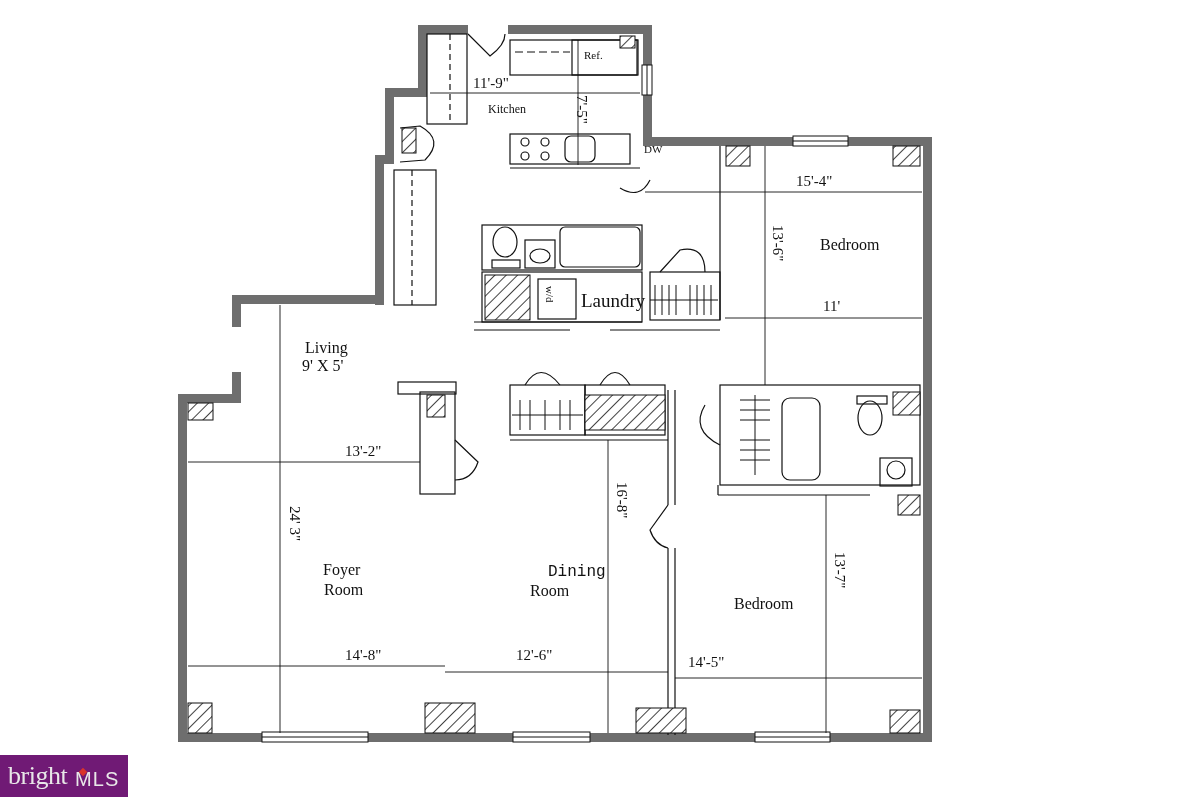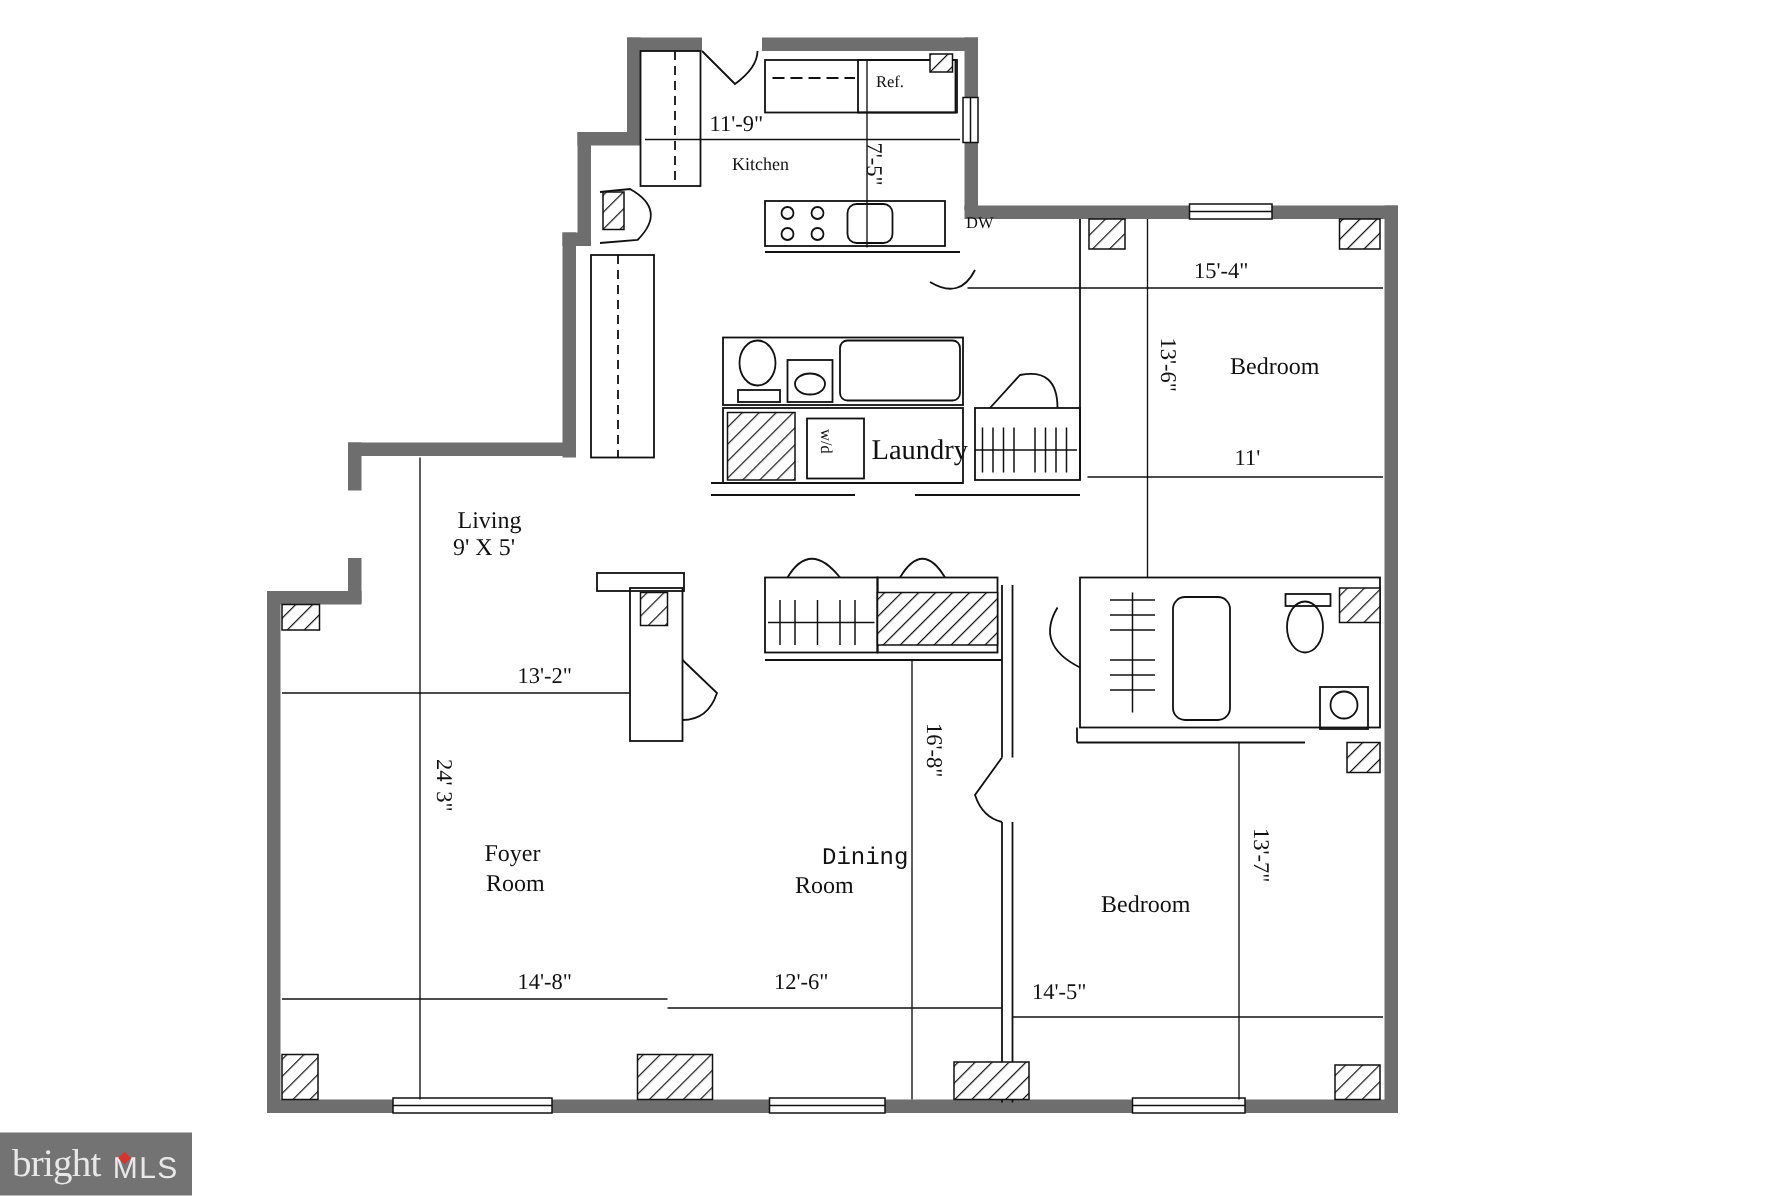--- a/index.html
+++ b/index.html
@@ -3,21 +3,21 @@
   <meta charset="utf-8">
   <style>
     html, body { margin: 0; padding: 0; background: #ffffff; }
     body { width: 1186px; height: 797px; position: relative; overflow: hidden; font-family: "Liberation Serif", "DejaVu Serif", serif; }
     #plan { position: absolute; left: 0; top: 0; }
     .lbl { position: absolute; color: #111; font-family: "Liberation Serif", "DejaVu Serif", serif; line-height: 1.15; white-space: nowrap; }
     .room { font-size: 16px; text-align: center; }
     .dim { font-size: 15px; }
     .small { font-size: 11px; }
     .vert { transform: rotate(90deg); transform-origin: left top; }
-    .logo { position: absolute; left: 0; top: 755px; width: 128px; height: 42px; background: #737373; display: flex; align-items: center; padding-left: 8px; box-sizing: border-box; }
+    .logo { position: absolute; left: 0; top: 755px; width: 128px; height: 42px; background: #701a75; display: flex; align-items: center; padding-left: 8px; box-sizing: border-box; }
     .logo-bright { color: #e8e8e8; font-family: "Liberation Serif", "DejaVu Serif", serif; font-size: 26px; letter-spacing: -0.5px; position: relative; }
     .logo-mark { position: absolute; right: -3px; top: 3px; width: 6px; height: 6px; background: #d9342b; transform: rotate(45deg); }
     .logo-mls { color: #e8e8e8; font-family: "Liberation Sans", "DejaVu Sans", sans-serif; font-size: 20px; margin-left: 8px; letter-spacing: 1px; margin-top: 6px; }
   </style>
 </head>
 <body>
 
 <svg id="plan" width="1186" height="797" viewBox="0 0 1186 797" xmlns="http://www.w3.org/2000/svg">
   <defs>
     <pattern id="hatch" patternUnits="userSpaceOnUse" width="8" height="8" patternTransform="rotate(45)">

